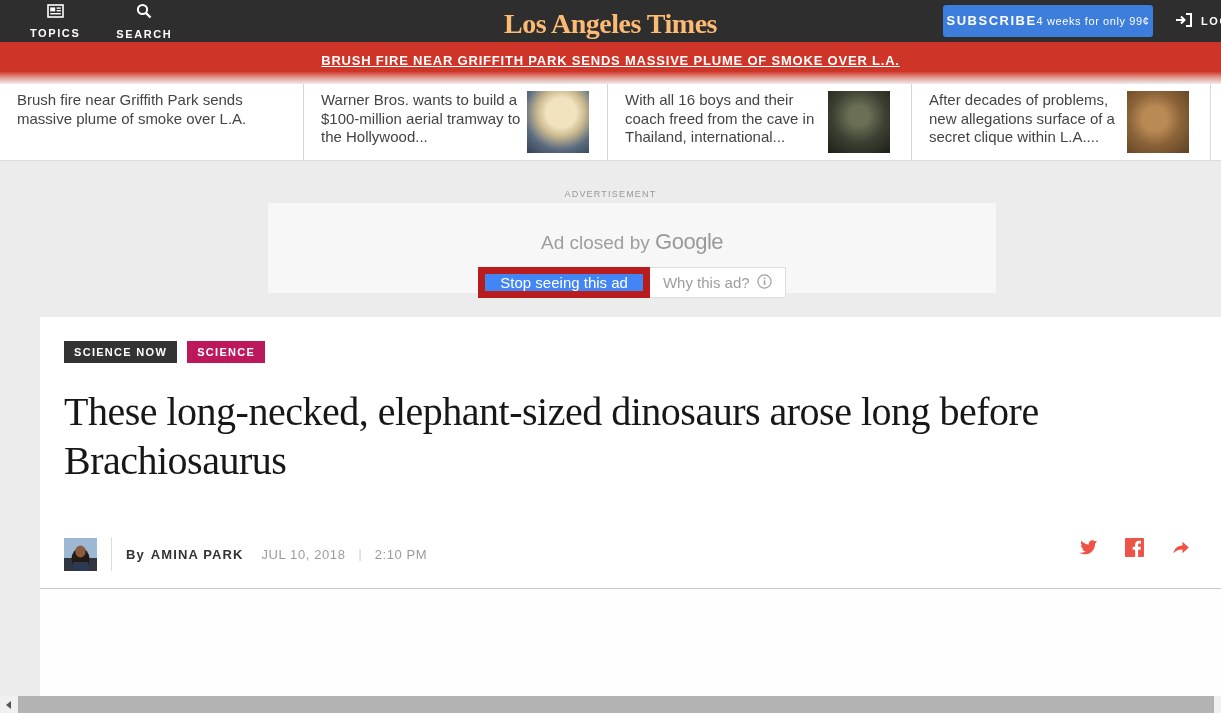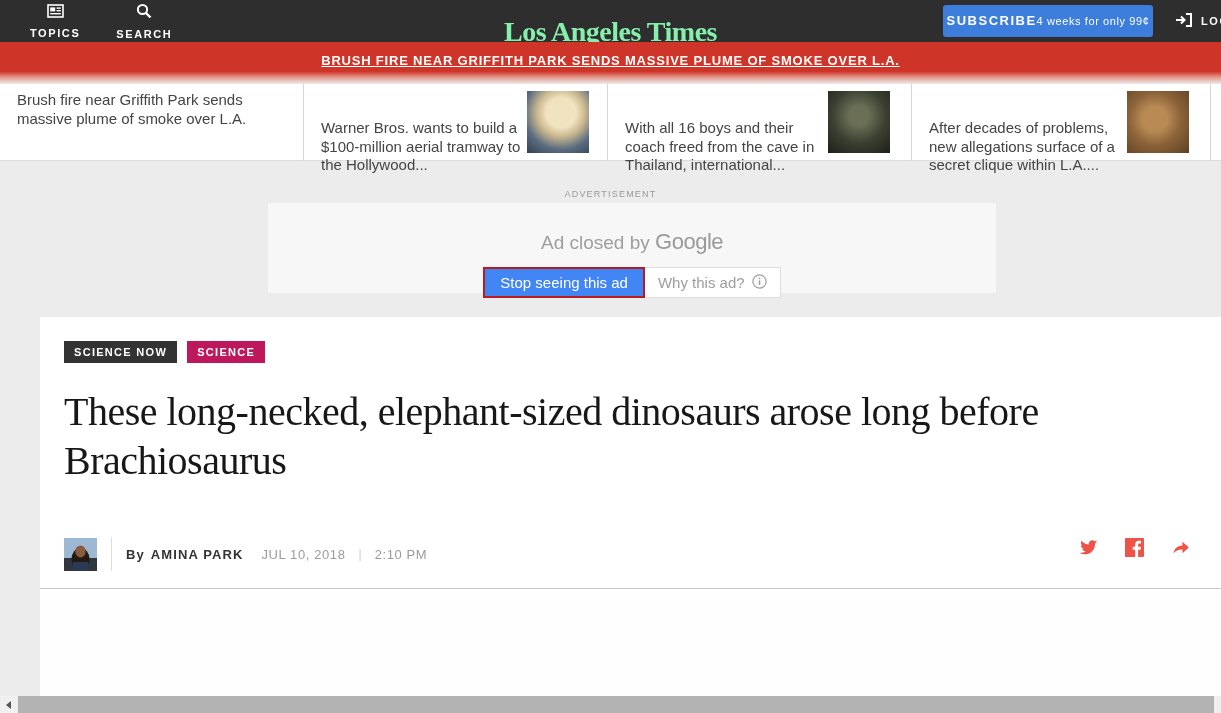--- a/index.html
+++ b/index.html
@@ -5,22 +5,22 @@
   * { margin:0; padding:0; box-sizing:border-box; }
   html,body { width:1221px; height:713px; }
   body { font-family:"Liberation Sans", sans-serif; background:#ececec; }
   #page { position:relative; width:1221px; height:713px; overflow:hidden; background:#ececec; }
 
   
   .topnav { position:absolute; top:0; left:0; width:1221px; height:42px; background:#2e2e2e; }
   .nav-left { position:absolute; left:30px; top:0; height:42px; display:flex; align-items:center; gap:36px; }
   .nav-item { display:flex; align-items:center; gap:9px; color:#fff; font-size:11px; font-weight:bold; letter-spacing:1.6px; cursor:pointer;flex-direction:column; }
   .nav-item svg { display:block; }
-  .logo { position:absolute; left:50%; top:8px; transform:translateX(-50%); height:48px; display:flex; align-items:center;
-          color:#86efac; font-family:"Liberation Serif", serif; font-weight:bold; font-size:28px; letter-spacing:-0.5px; white-space:nowrap; }
+  .logo { position:absolute; left:50%; top:0; transform:translateX(-50%); height:48px; display:flex; align-items:center;
+          color:#fdba74; font-family:"Liberation Serif", serif; font-weight:bold; font-size:28px; letter-spacing:-0.5px; white-space:nowrap; }
   .nav-right { position:absolute; left:943px; top:0; height:42px; display:flex; align-items:center; gap:22px; }
   .subscribe-btn { width:210px; height:32px; background:#3d7edd; border:none; border-radius:3px; color:#fff; cursor:pointer;
                    display:flex; flex-direction:row; align-items:center; justify-content:center; line-height:1.15; }
   .subscribe-btn .s1 { font-size:13px; font-weight:bold; letter-spacing:1.5px; }
   .subscribe-btn .s2 { font-size:11px; letter-spacing:0.6px; }
   .login { display:flex; align-items:center; gap:8px; color:#fff; font-size:11px; font-weight:bold; letter-spacing:1.6px; white-space:nowrap; cursor:pointer; }
 
   
   .banner { position:absolute; top:42px; left:0; width:1221px; height:42px; text-align:center;
             background:linear-gradient(to bottom, #cf3428 0%, #cf3428 70%, rgba(223,93,72,0.55) 85%, rgba(255,255,255,0) 100%); }
@@ -30,33 +30,33 @@
   
   .ticker { position:absolute; top:84px; left:0; width:1221px; height:77px; background:#fff; border-bottom:1px solid #ddd; }
   .ticker-item { position:absolute; top:0; height:77px; border-right:1px solid #d8d8d8; cursor:pointer; }
   .ticker-item .t-text { position:absolute; left:17px; top:7px; font-size:15px; color:#444; line-height:18.5px; }
   .ticker-item .t-thumb { position:absolute; top:7px; width:62px; height:62px; }
   .ti-0 { left:0;     width:304px; }
   .ti-1 { left:304px; width:304px; }
   .ti-2 { left:608px; width:304px; }
   .ti-3 { left:912px; width:299px; }
   .ti-0 .t-text { width:250px; }
-  .ti-1 .t-text, .ti-2 .t-text, .ti-3 .t-text { width:205px;margin-top:28px; }
+  .ti-1 .t-text, .ti-2 .t-text, .ti-3 .t-text { width:205px; }
   .ti-1 .t-thumb { left:223px; background:radial-gradient(circle at 55% 35%, #f2e3c0 0 28%, #cbb98f 45%, #5a6b80 70%, #33404f 100%); }
   .ti-2 .t-thumb { left:220px; background:radial-gradient(circle at 50% 40%, #6a6f55 0 20%, #3c4032 55%, #1d2018 100%); }
   .ti-3 .t-thumb { left:215px; background:radial-gradient(circle at 45% 45%, #b98a54 0 25%, #8a6238 55%, #5d4122 100%); }
 
   
   .ad-label { position:absolute; top:189px; left:0; width:1221px; text-align:center;
               font-size:9px; color:#999; letter-spacing:1.2px; }
   .ad-box { position:absolute; top:203px; left:268px; width:728px; height:90px; background:#f7f7f7; text-align:center; }
   .ad-closed { margin-top:26px; font-size:19px; color:#9e9e9e; }
   .ad-closed .google-logo { font-size:22px; color:#9a9a9a; letter-spacing:-0.5px; }
   .ad-buttons { margin-top:12px; display:flex; justify-content:center; }
-  .ad-btn-blue { height:31px; padding:0 15px; background:#4285f4; border:2px solid #b91c1c; color:#fff; font-size:15px; cursor:pointer;
+  .ad-btn-blue { height:31px; padding:0 15px; background:#4285f4; border:7px solid #b91c1c; color:#fff; font-size:15px; cursor:pointer;
                  font-family:"Liberation Sans", sans-serif; }
   .ad-btn-white { height:31px; padding:0 13px; background:#fff; border:1px solid #ddd; border-left:none; color:#9e9e9e; font-size:15px;
                   cursor:pointer; display:flex; align-items:center; gap:7px; font-family:"Liberation Sans", sans-serif; }
 
   
   .card { position:absolute; top:317px; left:40px; width:1181px; height:331px; background:#fff; }
   .tags { position:absolute; top:24px; left:24px; display:flex; gap:10px; }
   .tag { color:#fff; font-size:11px; font-weight:bold; letter-spacing:1.3px; padding:5px 10px; cursor:pointer; }
   .tag-dark { background:#333; }
   .tag-gray { background:#be185d; }

